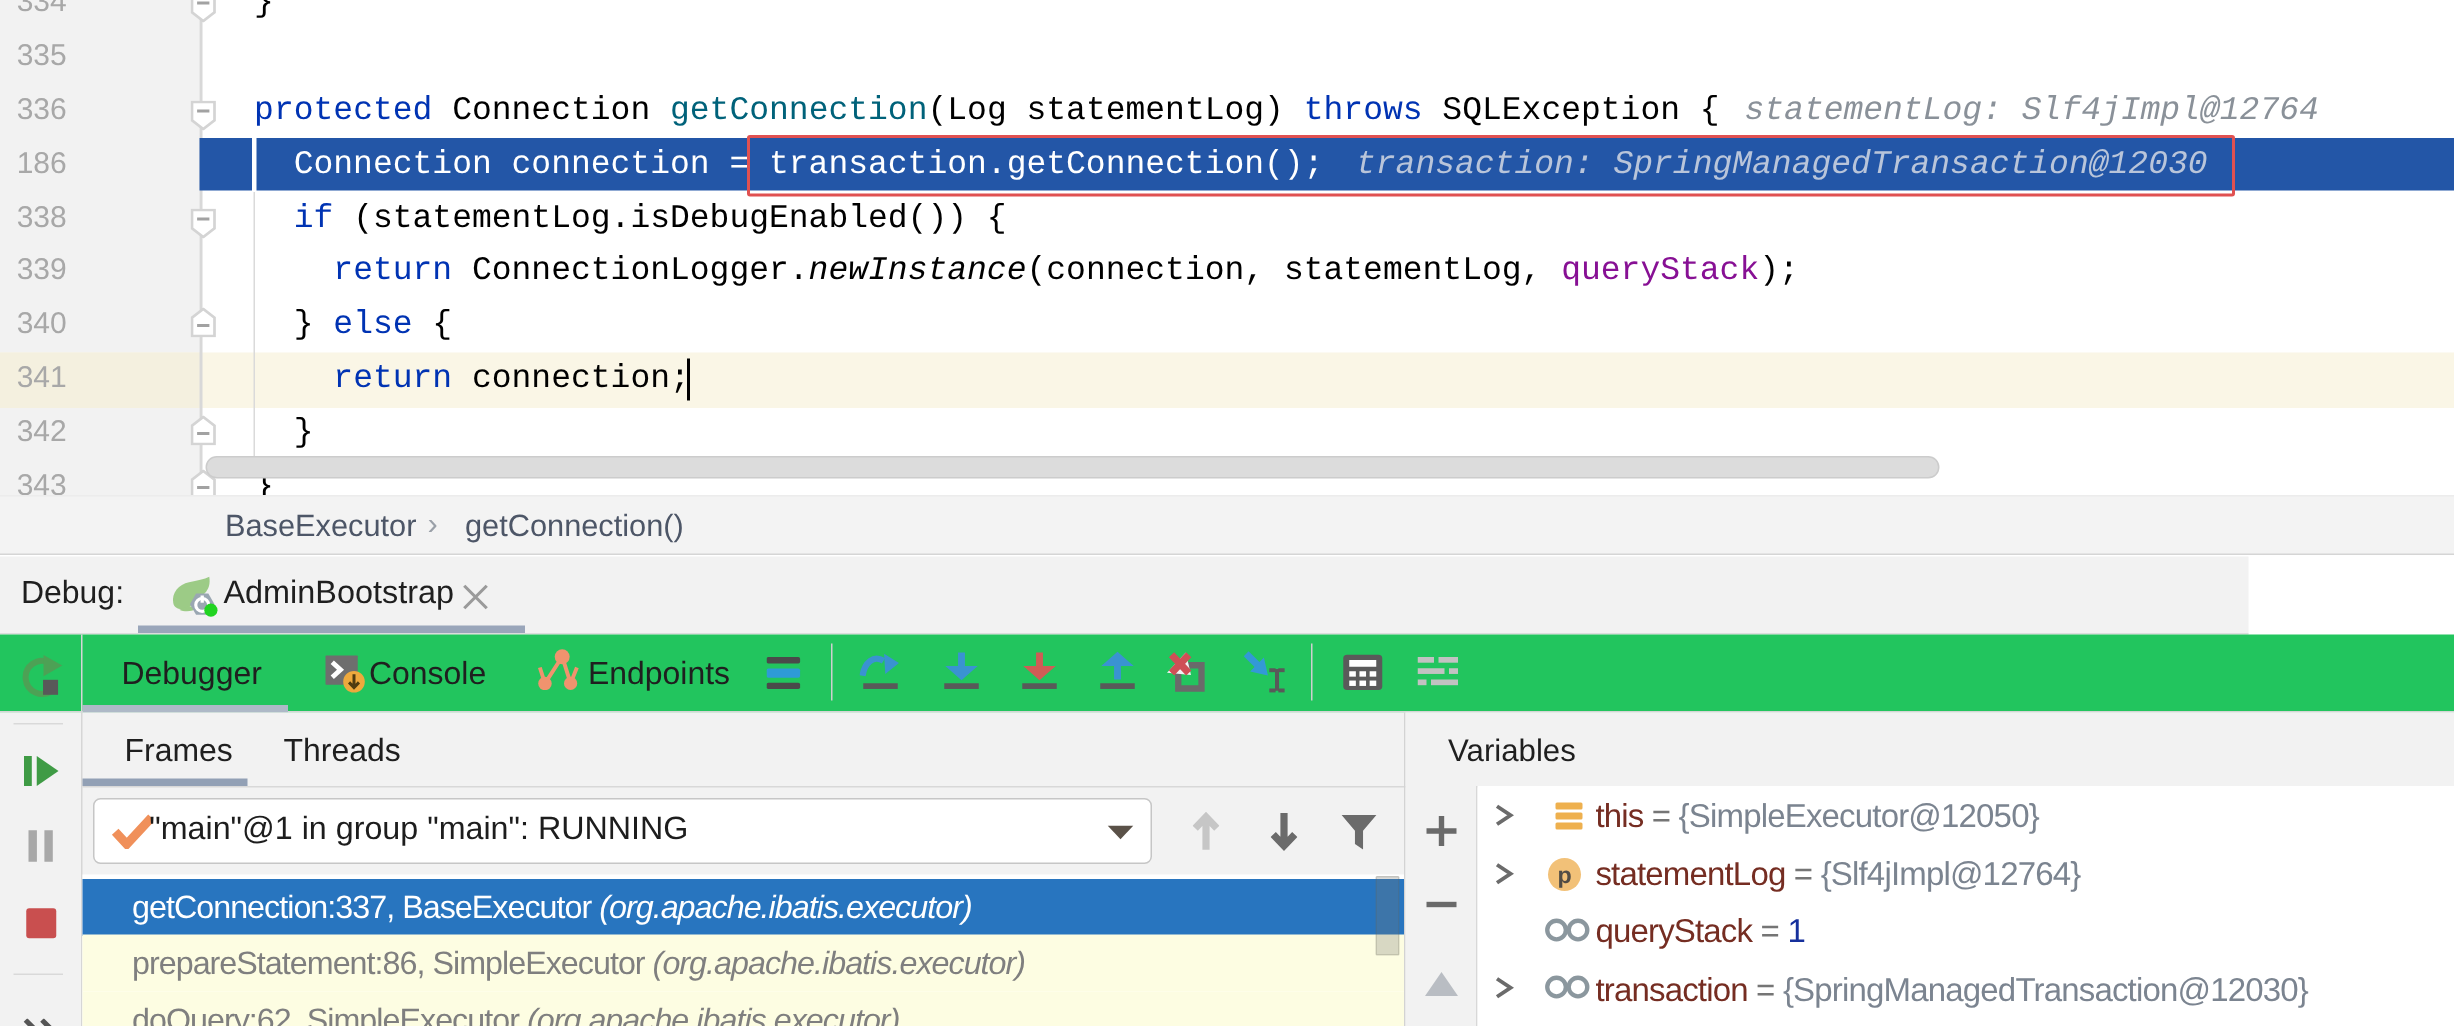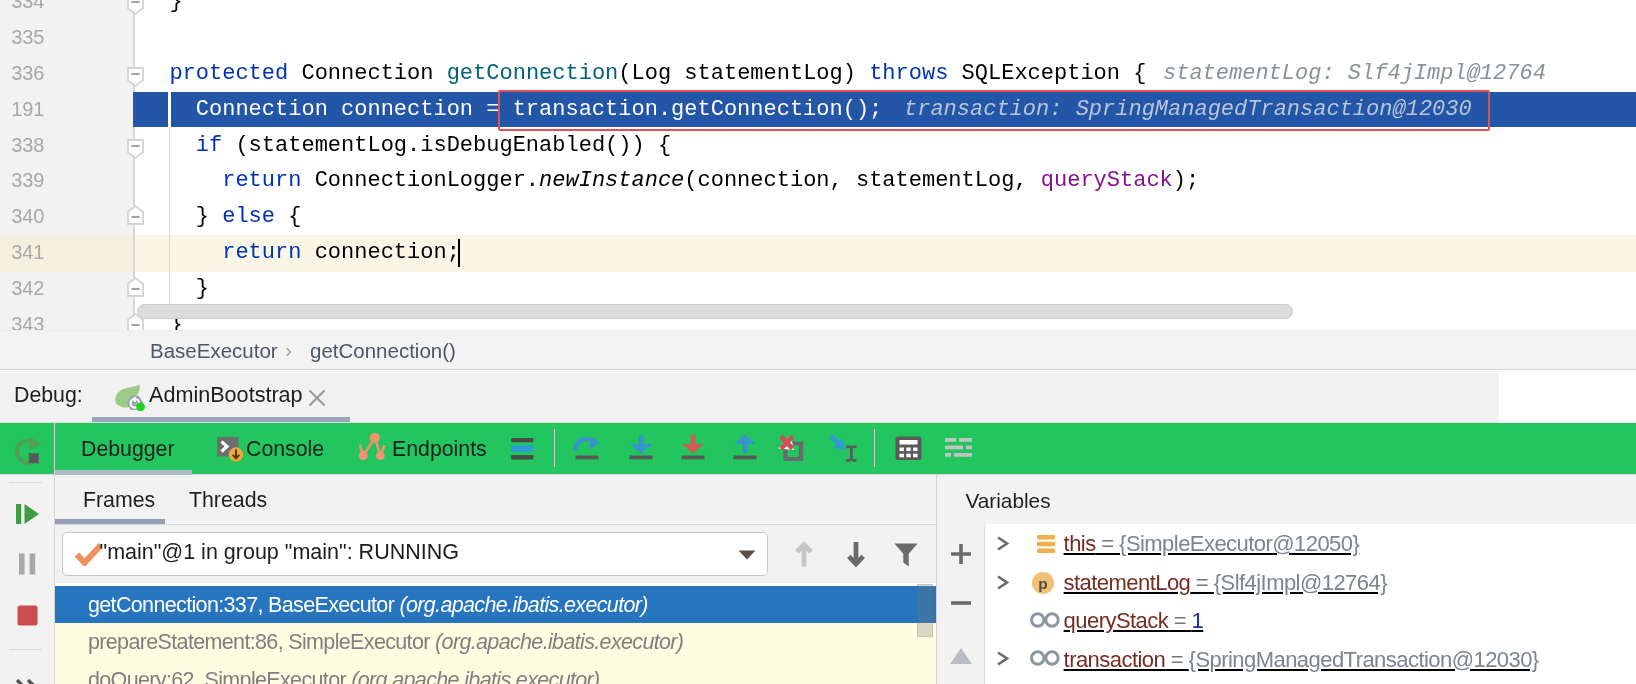--- a/index.html
+++ b/index.html
@@ -43,42 +43,42 @@
   .tabtxt{font-size:21.3px;color:#1f1f1f;}
   #combo{left:61.5px;top:531.5px;width:706px;height:44px;background:#fff;border:1.5px solid #c6c6c6;border-radius:5px;box-sizing:border-box;}
   #framelist{left:55px;top:582.5px;width:881px;height:101.5px;background:#fff;}
   .frow{left:0;width:881px;height:38px;}
   .frowtxt{font-size:21.5px;letter-spacing:-0.65px;white-space:pre;}
   .vborder{left:936px;top:475px;width:1.4px;height:209px;background:#d3d3d3;}
   #vheader{left:937.4px;top:475px;width:698.6px;height:49px;background:#f2f2f2;color:#1f1f1f;font-size:20.8px;}
   #vtoolcol{left:937.4px;top:524px;width:46.4px;height:160px;background:#f2f2f2;}
   .vtoolborder{left:983.8px;top:524px;width:1.3px;height:160px;background:#d8d8d8;}
   #vcontent{left:985.1px;top:524px;width:650.9px;height:160px;background:#fff;}
-  .vrow{font-size:22px;letter-spacing:-0.55px;white-space:pre;text-decoration:underline;}
+  .vrow{font-size:22px;letter-spacing:-0.55px;white-space:pre;}
   .vname{color:#752d22;}
   .veq{color:#757575;}
   .vval{color:#7b8490;}
   .vnum{color:#16309c;}
 </style></head>
 <body>
 <div id="page">
 
   <div id="editor" class="abs">
     <div class="gutterbg abs"></div>
     <div class="caretrow abs"></div>
     <div class="caretrowg abs"></div>
     <div class="gutline abs"></div>
     <div class="selbandA abs"></div>
     <div class="selbandB abs"></div>
     <div class="indguide abs"></div>
     <div id="lnums">
       <div class="abs ln" style="top:-16.1px">334</div>
       <div class="abs ln" style="top:19.8px">335</div>
       <div class="abs ln" style="top:55.7px">336</div>
-      <div class="abs ln" style="top:91.6px">191</div>
+      <div class="abs ln" style="top:91.6px">186</div>
       <div class="abs ln" style="top:127.5px">338</div>
       <div class="abs ln" style="top:163.4px">339</div>
       <div class="abs ln" style="top:199.3px">340</div>
       <div class="abs ln" style="top:235.2px">341</div>
       <div class="abs ln" style="top:271.1px">342</div>
       <div class="abs ln" style="top:307.0px">343</div>
     </div>
 <div id="folds">
         <svg class="abs" style="left:126.8px;top:-5px" width="17" height="20" viewBox="0 0 17 20">
           <path d="M 1 1 L 16 1 L 16 13.2 L 8.5 19 L 1 13.2 Z" fill="#ffffff" stroke="#d4d4d4" stroke-width="1.8"></path>

